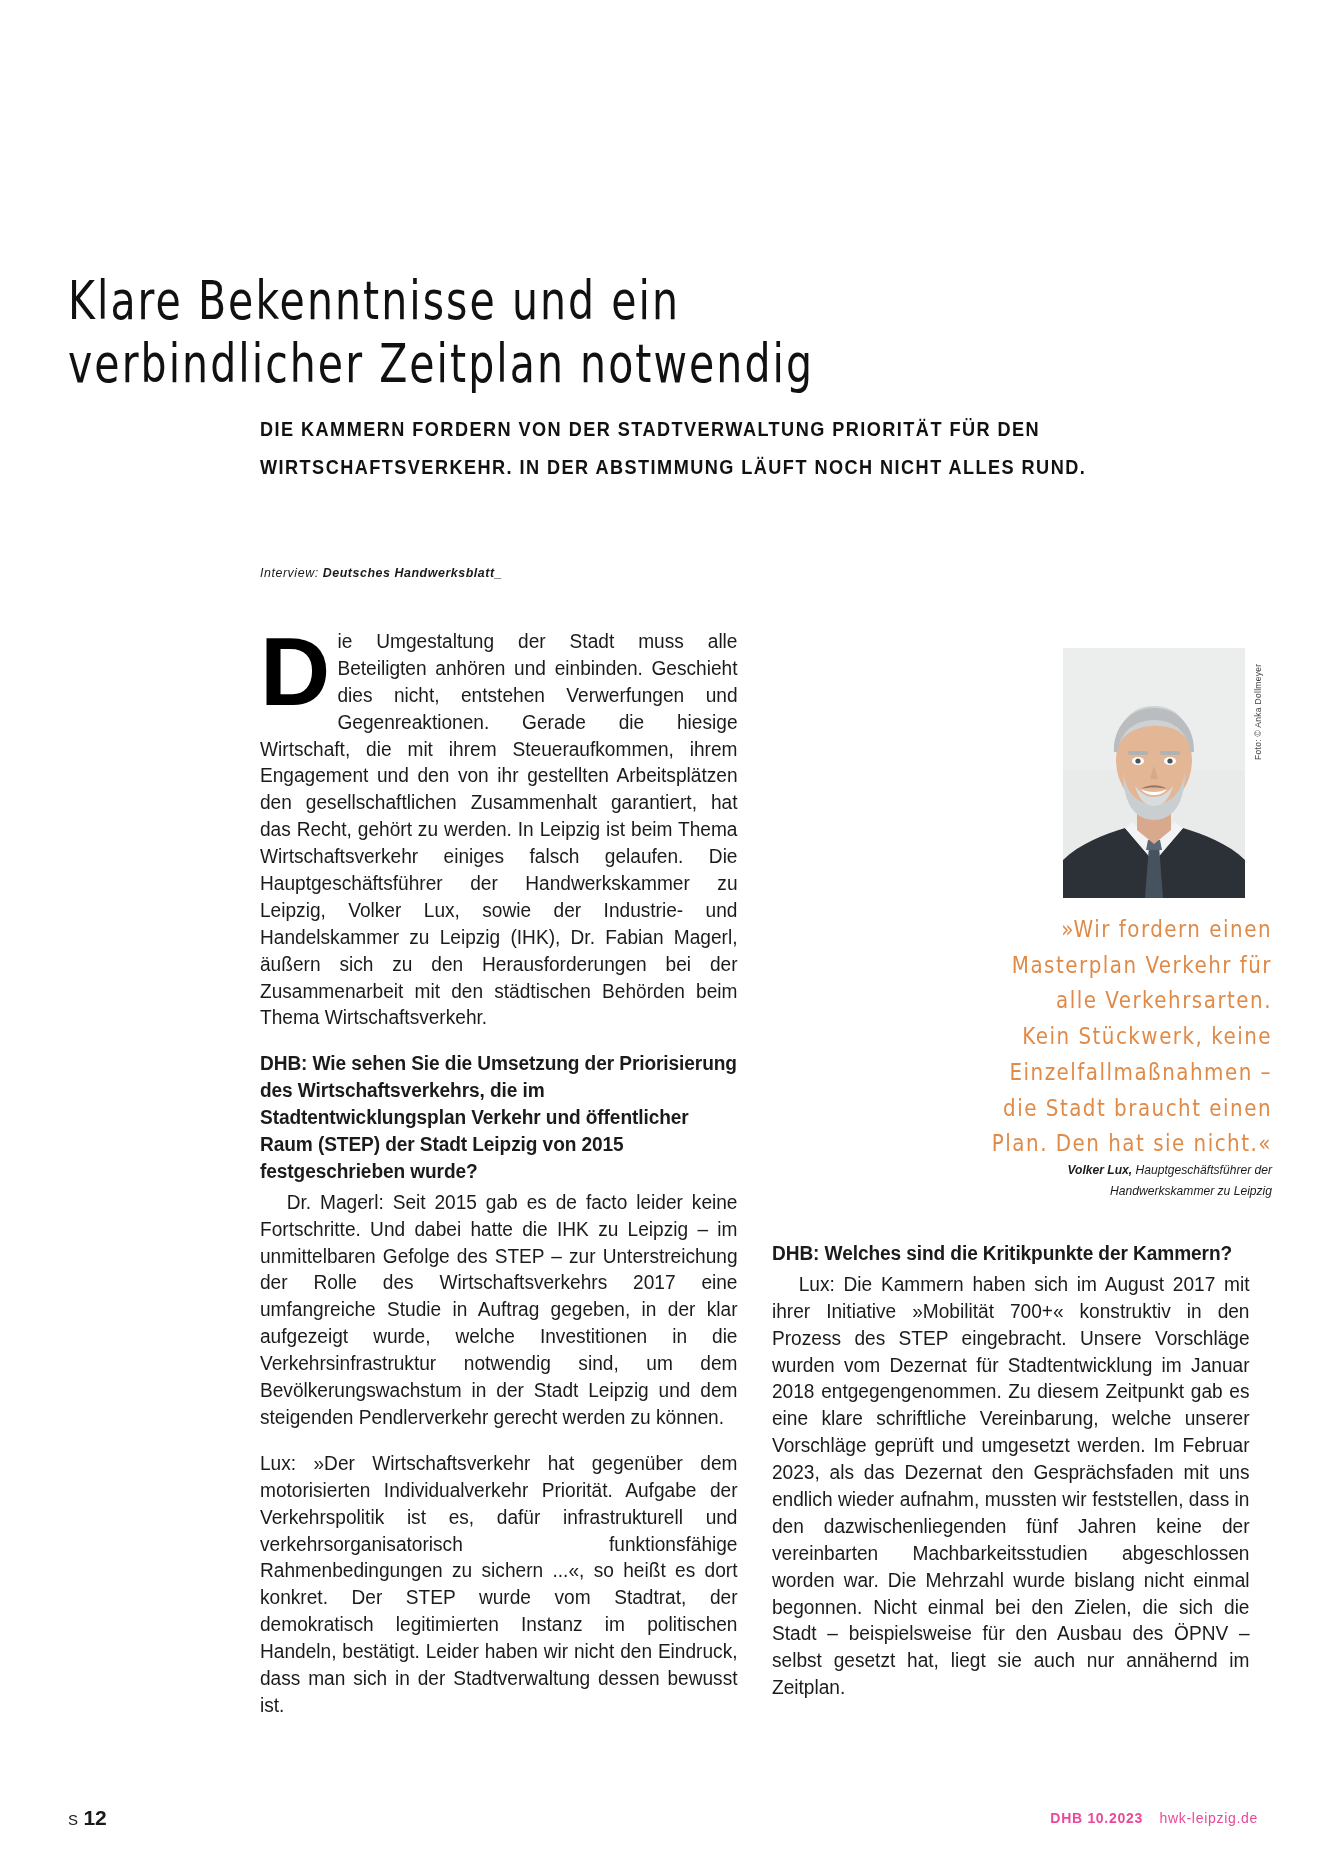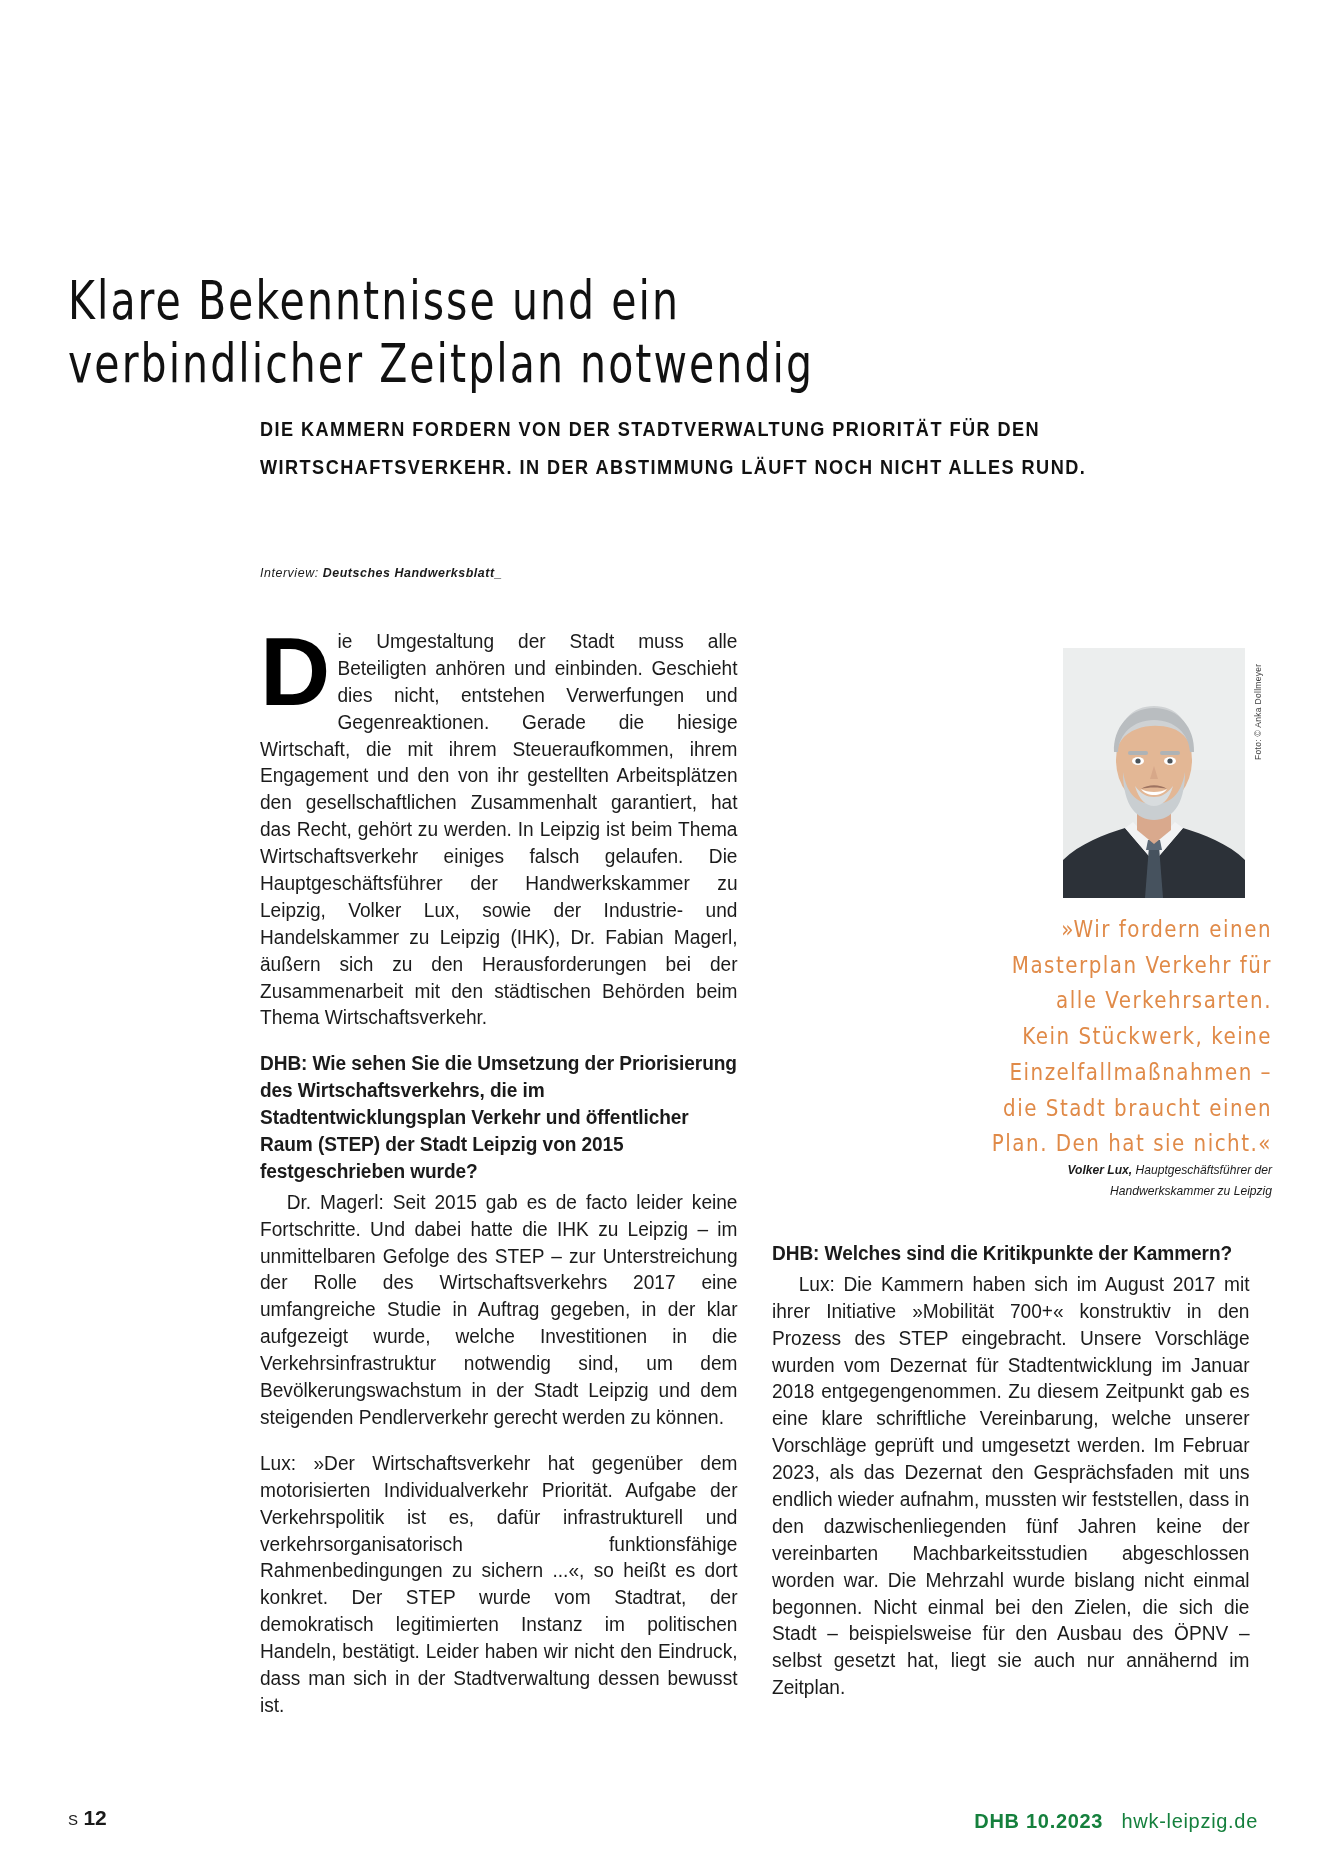--- a/index.html
+++ b/index.html
@@ -180,23 +180,23 @@
   .footer-left .pg {
     font-weight: 700;
     font-size: 21px;
     letter-spacing: 0;
     text-align: right;
   }
   .footer-right {
     position: absolute;
     right: 68px;
     top: 1810px;
-    font-size: 20px;
+    font-size: 14px;
     letter-spacing: 0.7px;
-    color: #15803d;
+    color: #ec4899;
     white-space: nowrap;
   }
   .footer-right .b { font-weight: 700; }
   .footer-right .u { margin-left: 12px; }
 </style>
 </head>
 <body>
 
 <div class="page">
 

